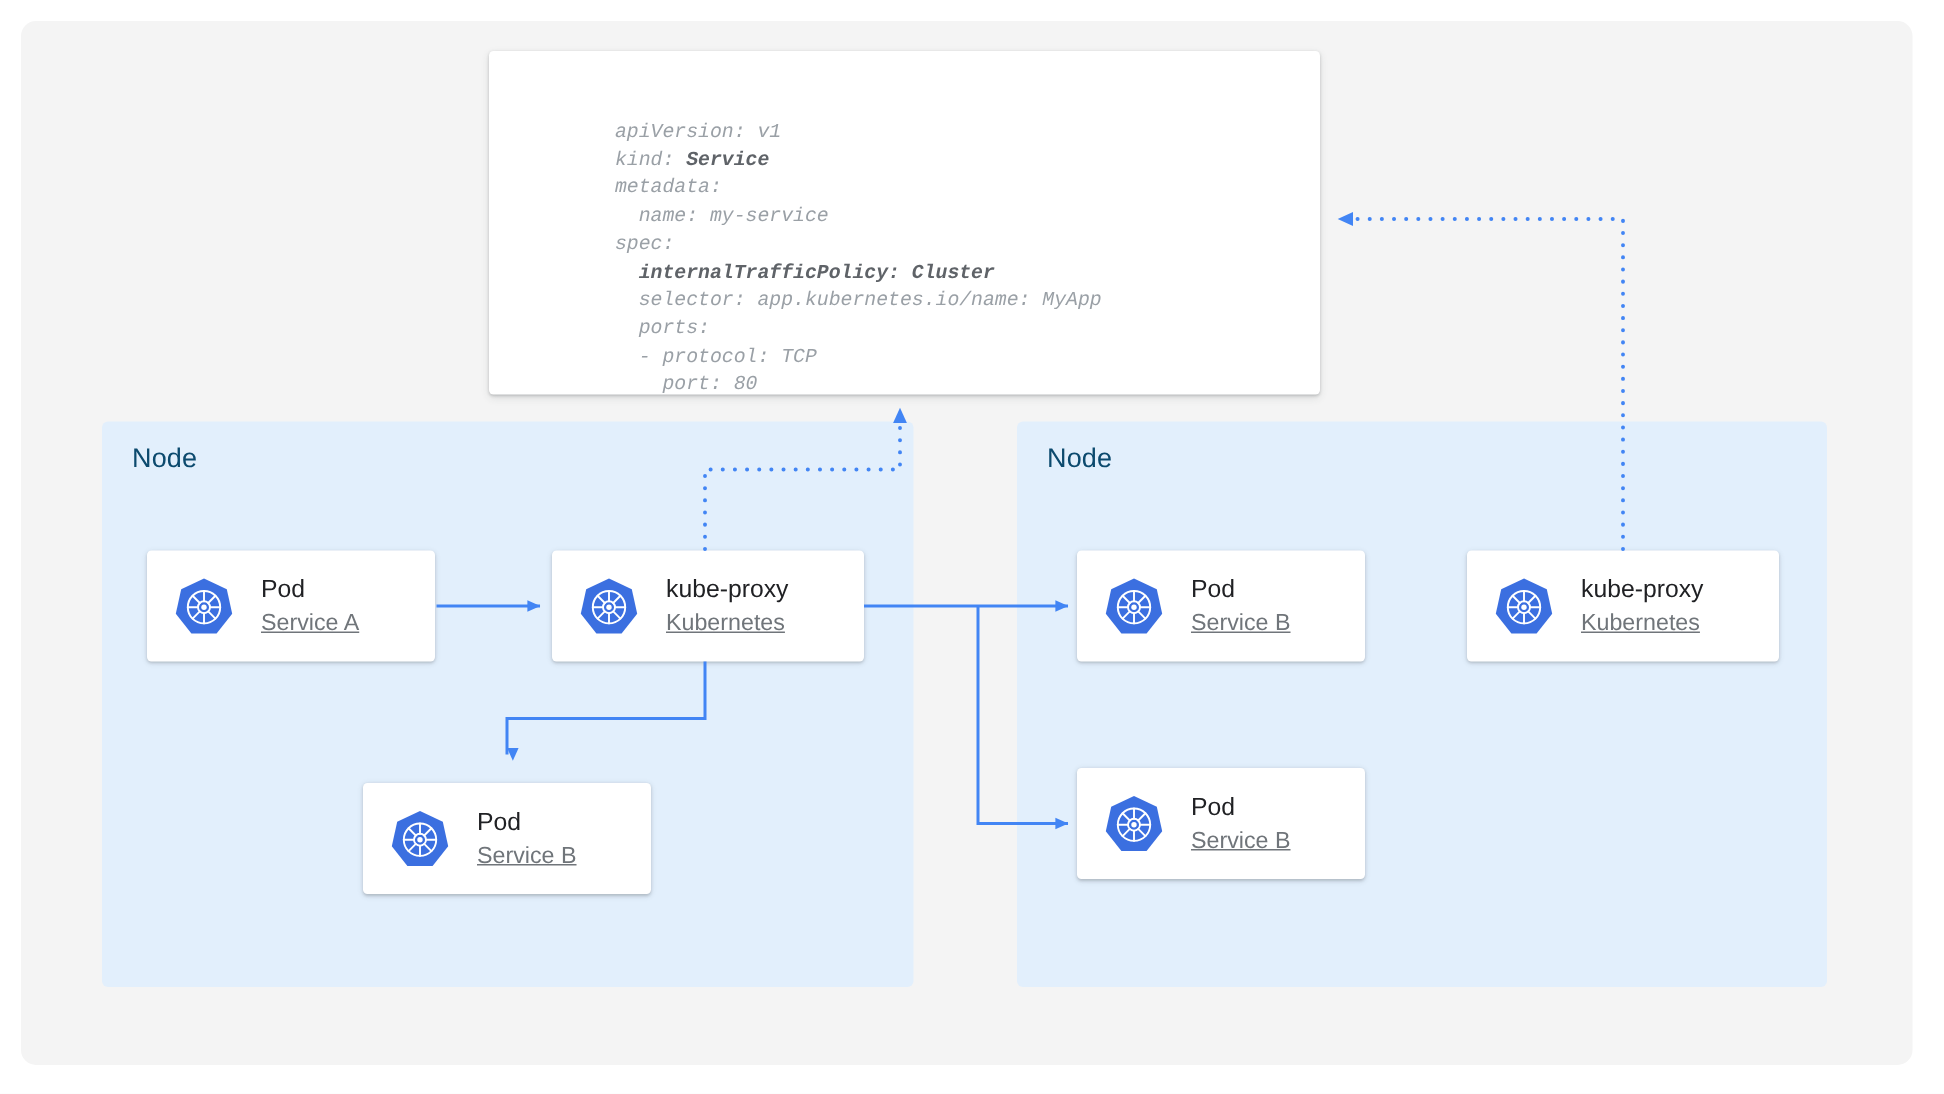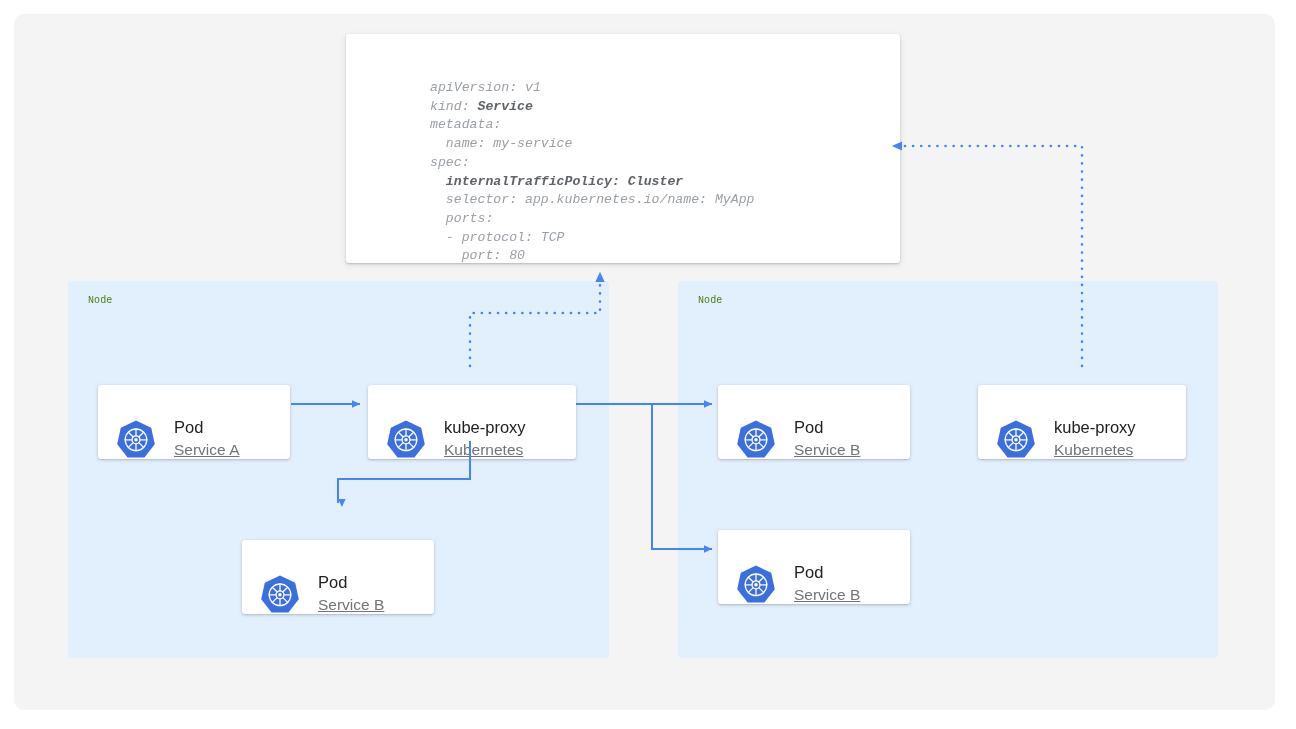--- a/index.html
+++ b/index.html
@@ -32,25 +32,24 @@
   
   .node-box {
     position: absolute;
     background: #e2effc;
     border-radius: 4px;
   }
   .node-label {
     position: absolute;
     left: 20px;
     top: 14px;
-    font-size: 10px;
-    color: #4d7c0f;
+    font-size: 18px;
+    color: #0c4a6e;
     letter-spacing: 0.1px;
     white-space: nowrap;
-    font-family: Liberation Mono, monospace;
   }
 
   
   .yaml-card {
     position: absolute;
     left: 330px;
     top: 34px;
     width: 554px;
     height: 229px;
     background: #ffffff;
@@ -72,22 +71,21 @@
   .yaml-line { display: block; white-space: pre; }
   .yaml-line b { font-weight: 700; color: #5f6368; font-style: italic; }
 
   
   .card {
     position: absolute;
     background: #ffffff;
     border-radius: 3px;
     box-shadow: 0 1px 2px rgba(60,64,67,.22), 0 1px 4px rgba(60,64,67,.12);
     display: flex;
-    align-items: flex-end;
-    margin-top: 18px;
+    align-items: center;
   }
   .card .k8s-icon {
     flex: 0 0 auto;
     margin-left: 18px;
     width: 40px;
     height: 40px;
   }
   .card .card-text {
     margin-left: 18px;
     display: flex;
@@ -125,21 +123,21 @@
   <div class="canvas">
 
     <div class="node-box" style="left:54px; top:267px; width:541px; height:377px;">
       <span class="node-label">Node</span>
     </div>
 
     <div class="node-box" style="left:664px; top:267px; width:540px; height:377px;">
       <span class="node-label">Node</span>
     </div>
 
-    <div class="yaml-card" style="left:332px; top:20px;">
+    <div class="yaml-card" style="left:312px; top:20px;">
       <div class="yaml-text" id="yaml-text"><span class="yaml-line">apiVersion: v1</span><span class="yaml-line">kind: <b>Service</b></span><span class="yaml-line">metadata:</span><span class="yaml-line">  name: my-service</span><span class="yaml-line">spec:</span><span class="yaml-line">  <b>internalTrafficPolicy: Cluster</b></span><span class="yaml-line">  selector: app.kubernetes.io/name: MyApp</span><span class="yaml-line">  ports:</span><span class="yaml-line">  - protocol: TCP</span><span class="yaml-line">    port: 80</span></div>
     </div>
 
     <div class="card" style="left:84px; top:353px; width:192px; height:74px;">
       <span class="k8s-icon">
         <svg viewBox="0 0 100 100" width="40" height="40" aria-hidden="true">
           <polygon points="50,4 88,22 97,63 71,96 29,96 3,63 12,22" fill="#3b6fe0"></polygon>
           <g stroke="#ffffff" stroke-width="3.2" fill="none" stroke-linecap="round">
             <circle cx="50" cy="52" r="10"></circle>
             <circle cx="50" cy="52" r="27"></circle>

